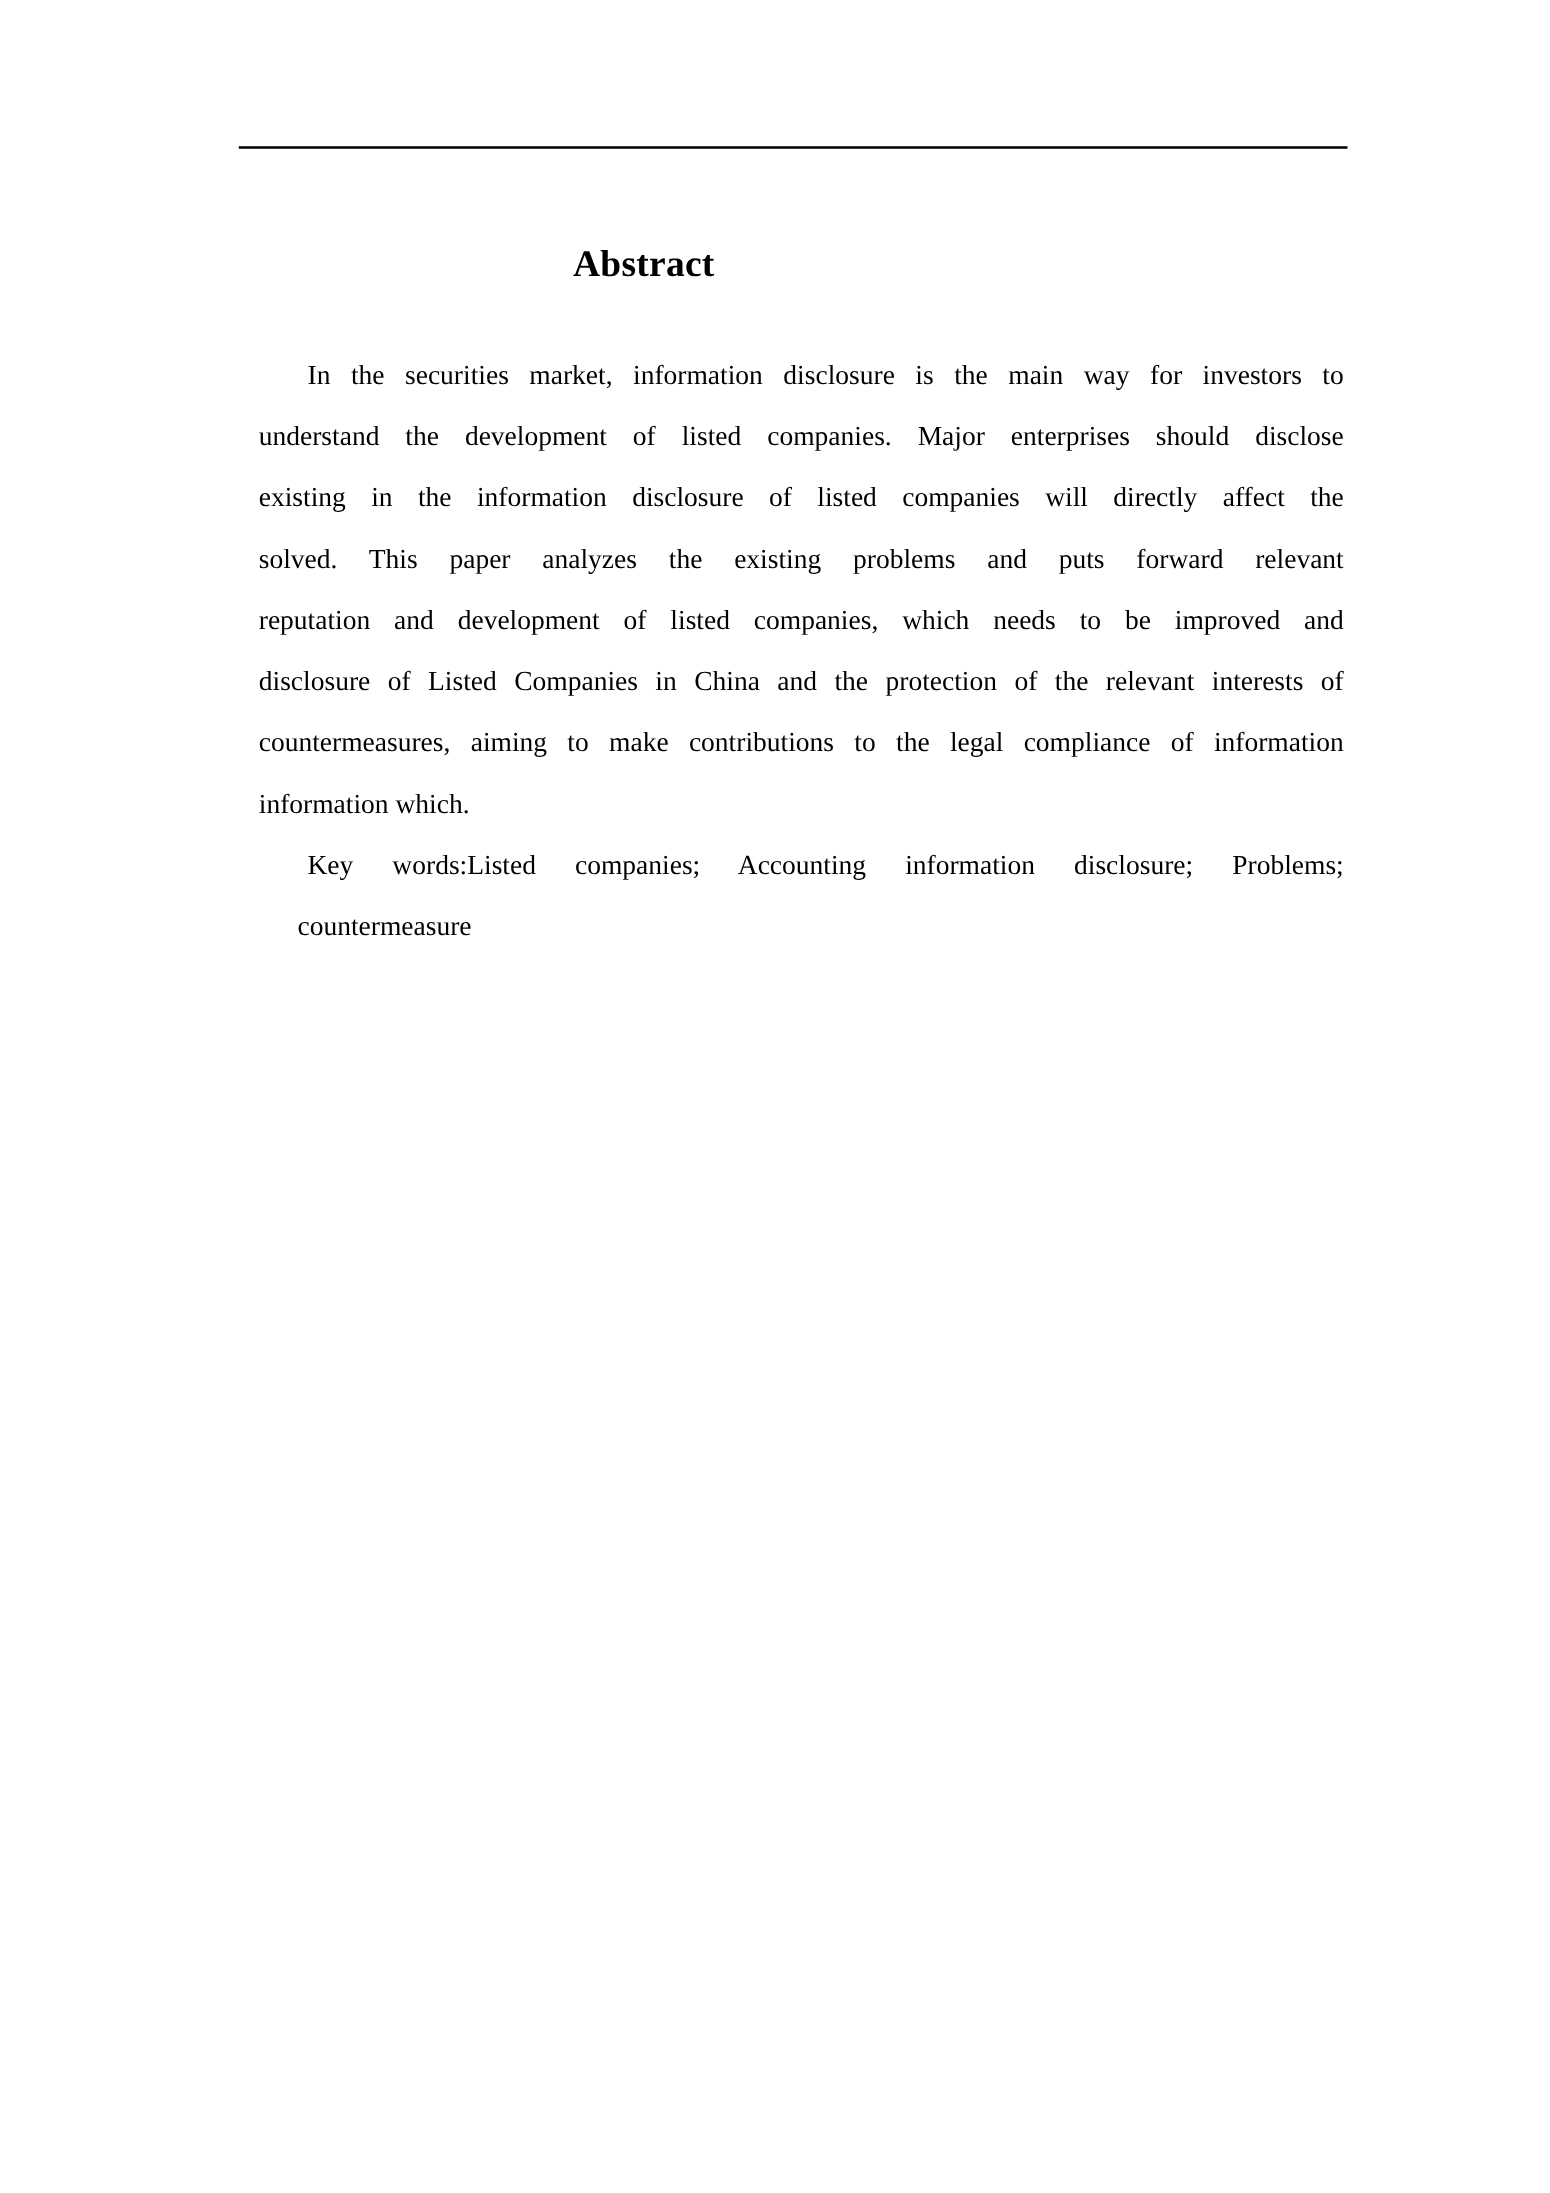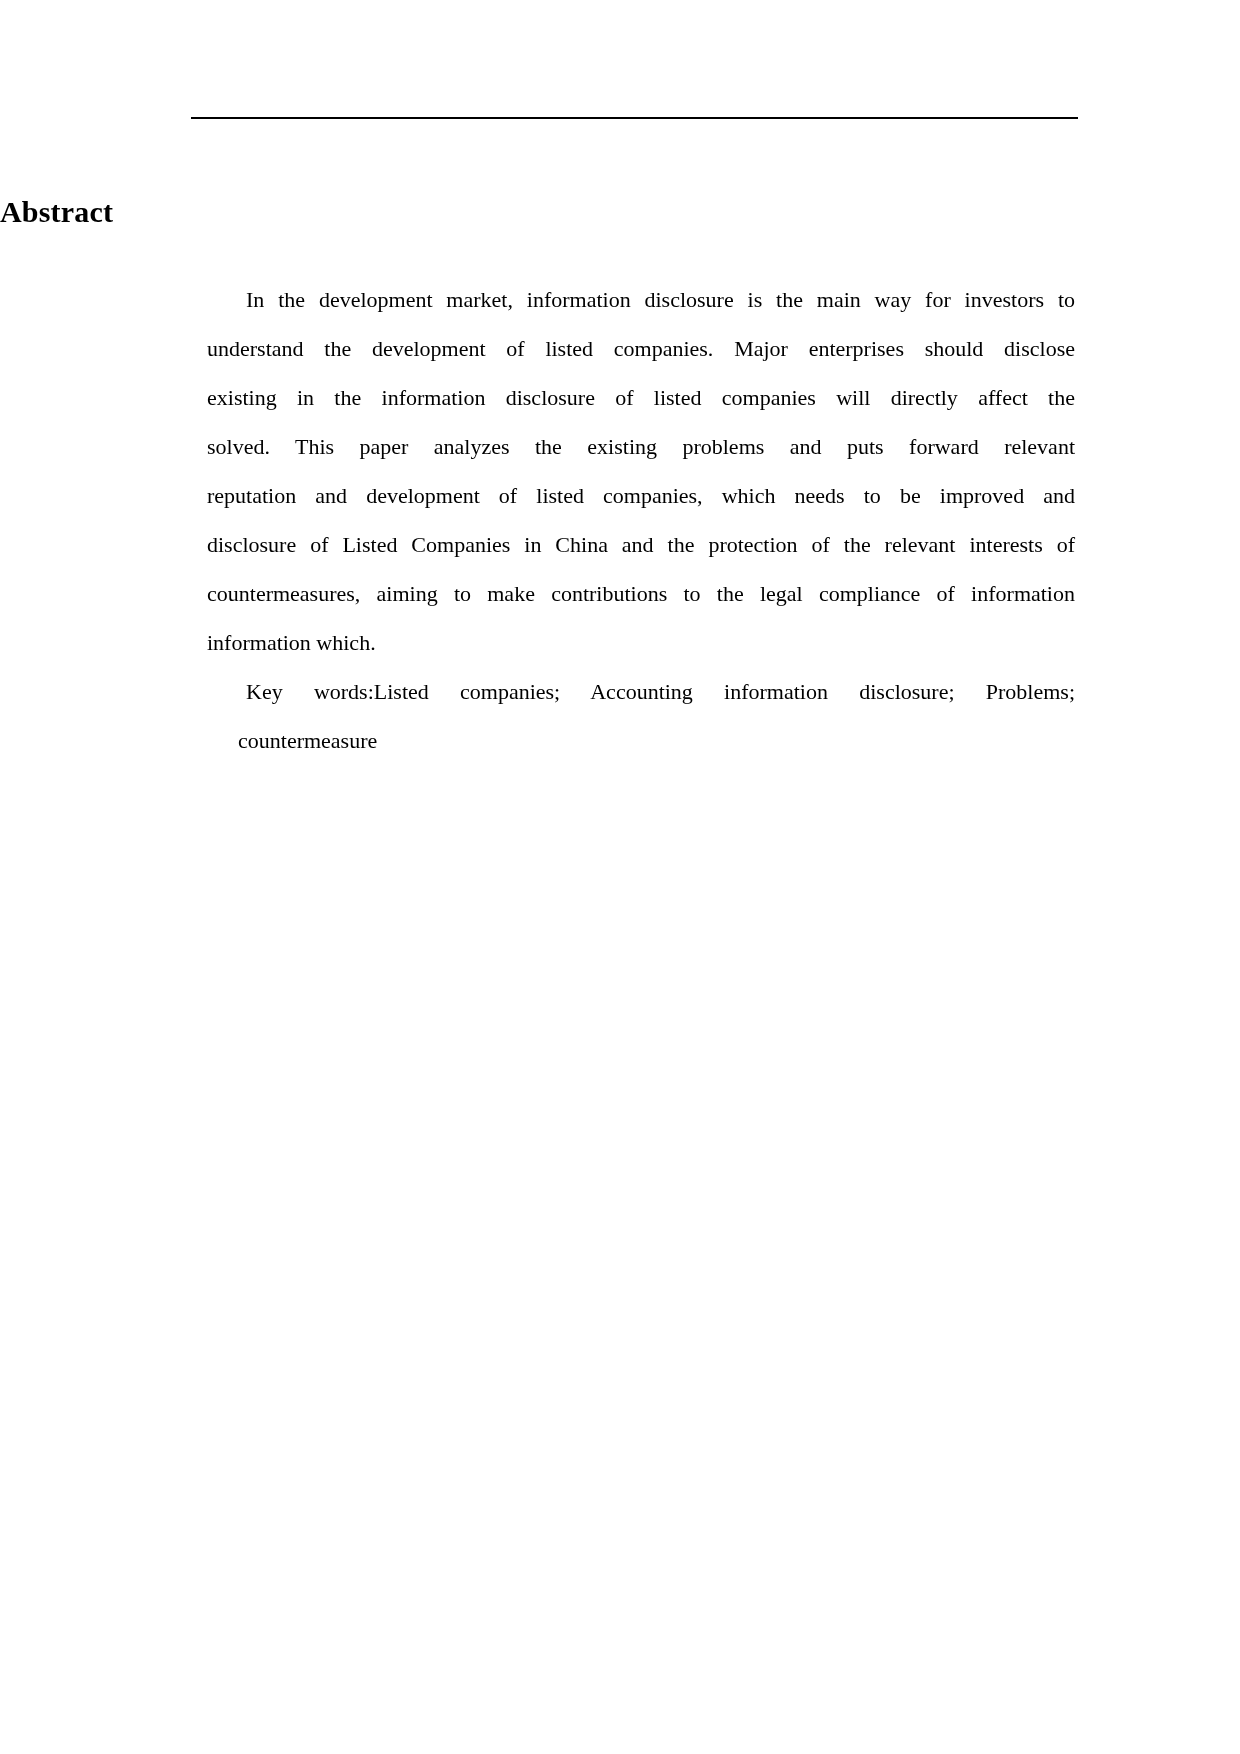--- a/index.html
+++ b/index.html
@@ -18,23 +18,24 @@
     .header-rule {
       position: absolute;
       left: 191px;
       top: 117px;
       width: 887px;
       height: 0;
       border-top: 2px solid #000000;
     }
     .title {
       position: absolute;
-      left: 0;
+      left: 11px;
       width: 1008px;
       top: 192px;
+      text-align: center;
       font-weight: bold;
       font-size: 30px;
       line-height: 40px;
       margin: 0;
       letter-spacing: 0.2px;
     }
     .body-block {
       position: absolute;
       left: 207px;
       width: 868px;
@@ -80,21 +81,21 @@
     }
   </style>
 </head>
 <body>
 
 <div class="header-rule"></div>
 
 <h1 class="title">Abstract</h1>
 
 <div class="body-block">
-  <div class="line indent">In the development market, information disclosure is the main way for investors to</div>
+  <div class="line indent">In the securities market, information disclosure is the main way for investors to</div>
   <div class="line">understand the development of listed companies. Major enterprises should disclose</div>
   <div class="line">existing in the information disclosure of listed companies will directly affect the</div>
   <div class="line">solved. This paper analyzes the existing problems and puts forward relevant</div>
   <div class="line">reputation and development of listed companies, which needs to be improved and</div>
   <div class="line">disclosure of Listed Companies in China and the protection of the relevant interests of</div>
   <div class="line">countermeasures, aiming to make contributions to the legal compliance of information</div>
   <div class="line last">information which.</div>
 
   <div class="kw-line"><span class="kw-label">Key words:</span><span>Listed companies; Accounting information disclosure; Problems;</span></div>
   <div class="kw-cont">countermeasure</div>

